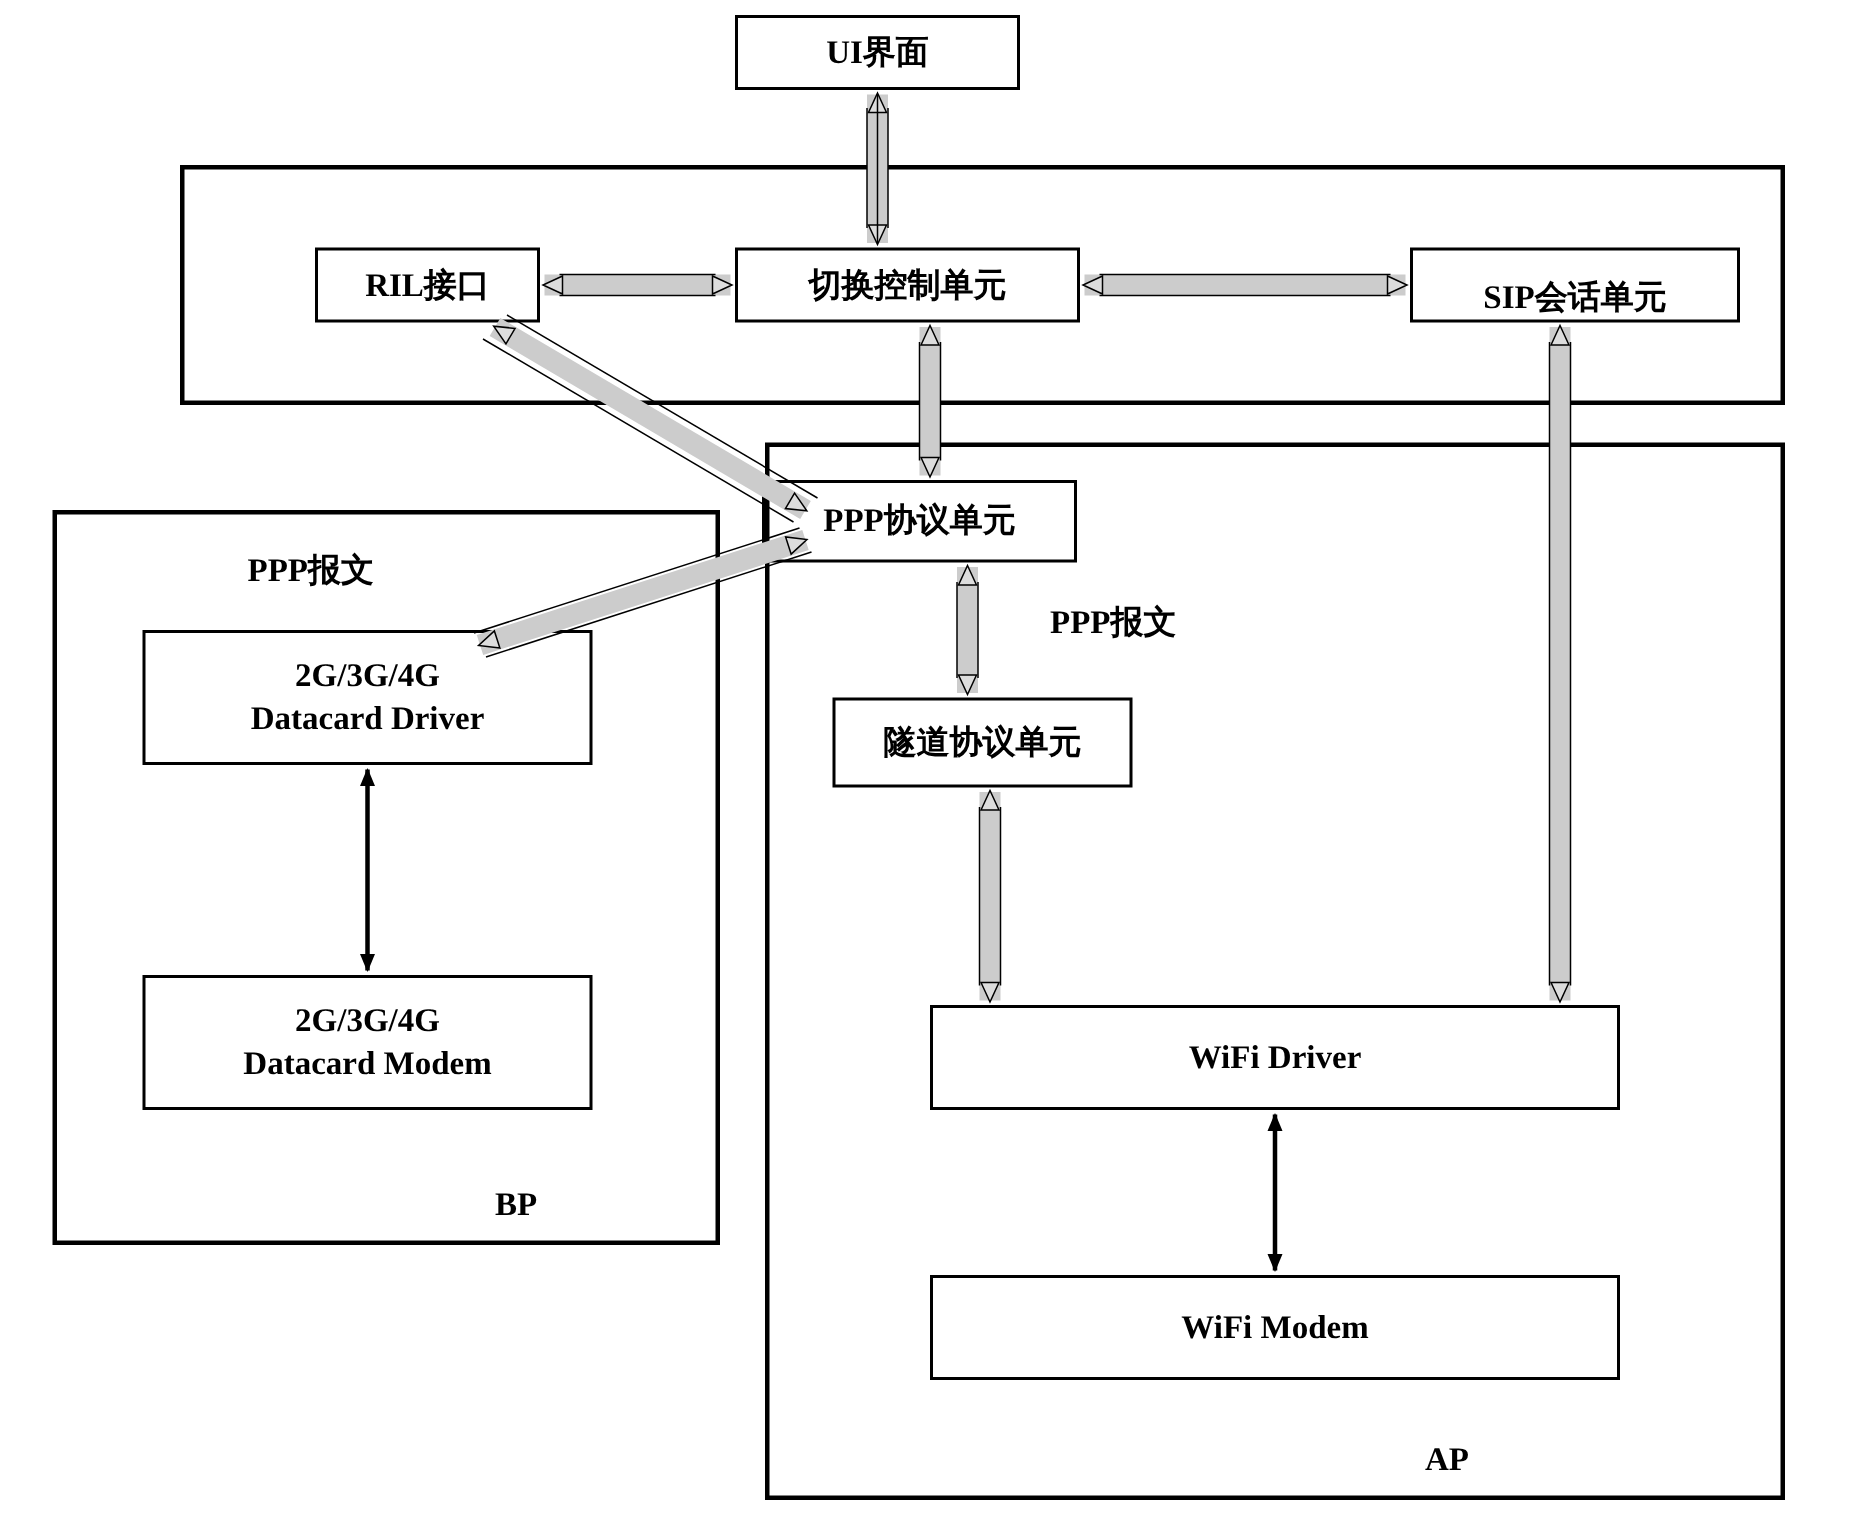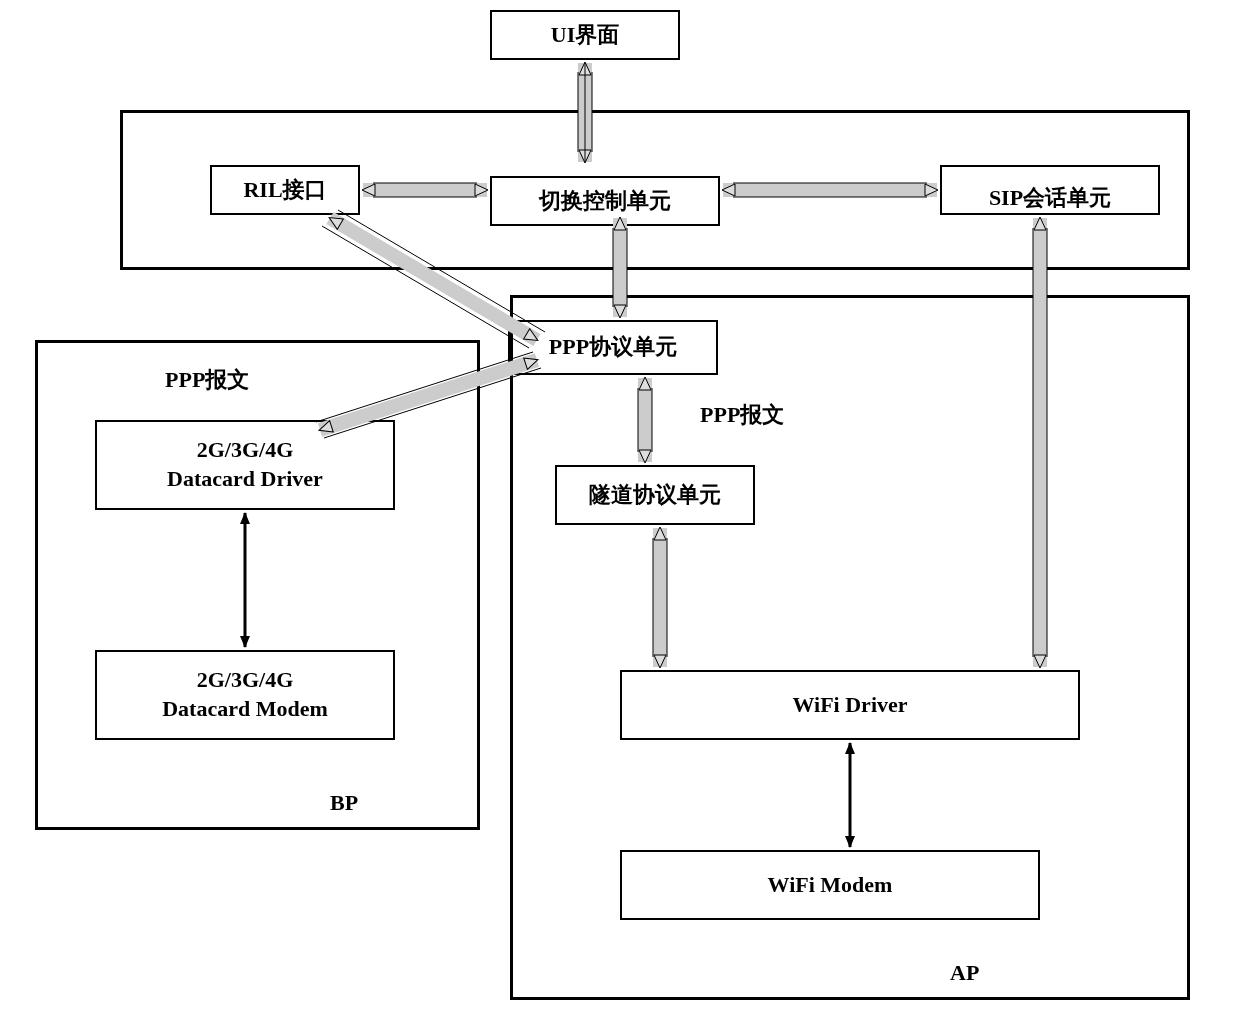--- a/index.html
+++ b/index.html
@@ -46,21 +46,21 @@
 <div class="box" style="left:490px; top:10px; width:190px; height:50px;">
   <span>UI界面</span>
 </div>
 
 <div class="container" style="left:120px; top:110px; width:1070px; height:160px;"></div>
 
 <div class="box" style="left:210px; top:165px; width:150px; height:50px;align-items:center;">
   <span>RIL接口</span>
 </div>
 
-<div class="box" style="left:490px; top:165px; width:230px; height:50px;margin-top:11px;">
+<div class="box" style="left:490px; top:165px; width:230px; height:50px;">
   <span>切换控制单元</span>
 </div>
 
 <div class="box" style="left:940px; top:165px; width:220px; height:50px;align-items:flex-end;">
   <span>SIP会话单元</span>
 </div>
 
 <div class="box" style="left:508px; top:320px; width:210px; height:55px;">
   <span>PPP协议单元</span>
 </div>
@@ -92,21 +92,21 @@
 <div class="label-free" style="left:330px; top:790px;">
   <span>BP</span>
 </div>
 
 <div class="container" style="left:510px; top:295px; width:680px; height:705px;"></div>
 
 <div class="box" style="left:620px; top:670px; width:460px; height:70px;">
   <span>WiFi Driver</span>
 </div>
 
-<div class="box" style="left:620px; top:850px; width:420px; height:70px;">
+<div class="box" style="left:620px; top:850px; width:460px; height:70px;">
   <span>WiFi Modem</span>
 </div>
 
 <div class="label-free" style="left:950px; top:960px;">
   <span>AP</span>
 </div>
 
 <svg class="overlay">
   <defs>
 

